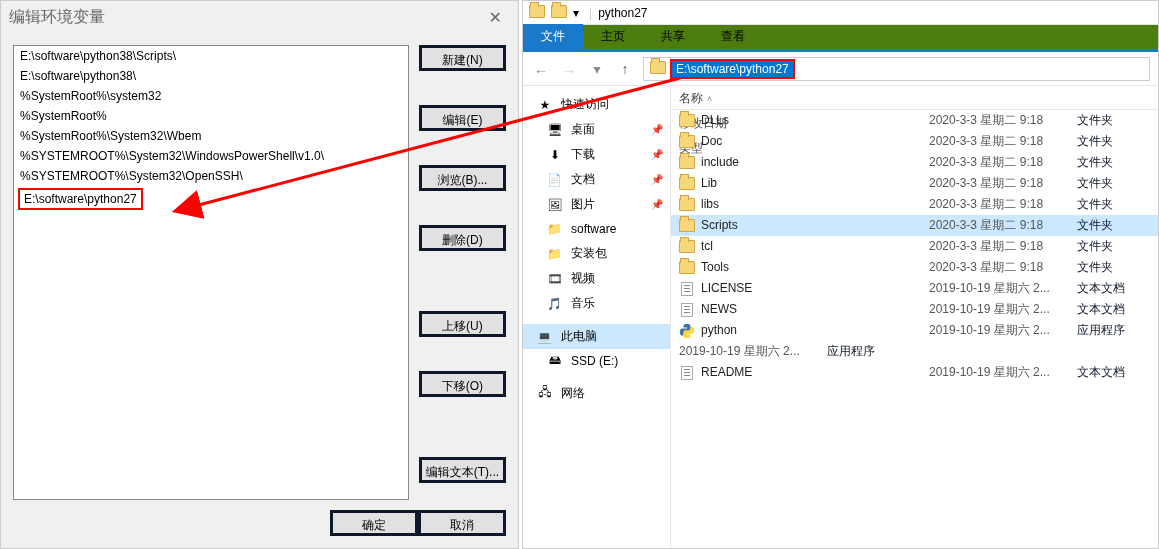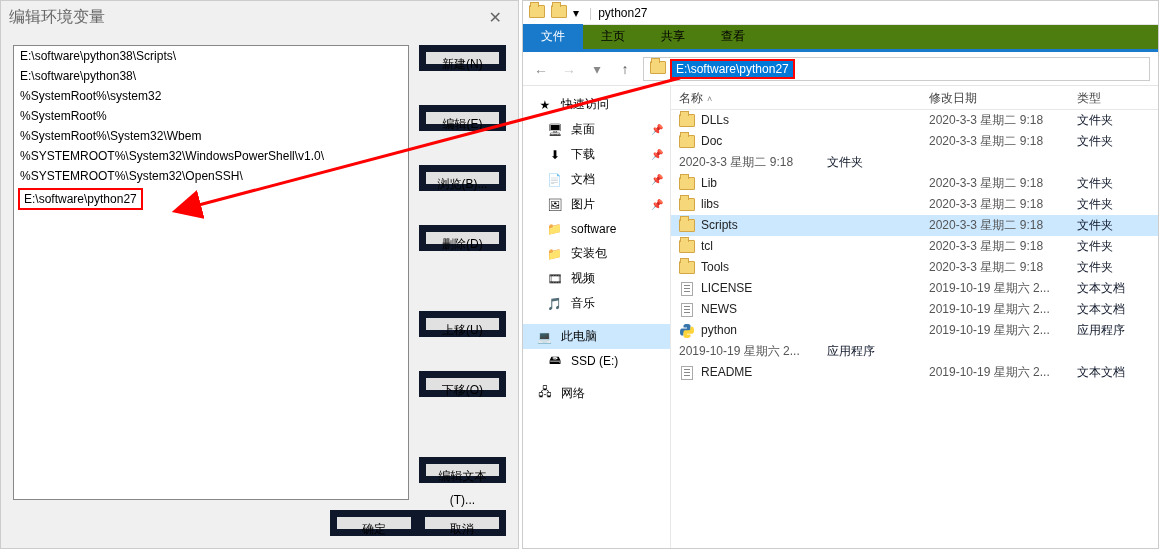--- a/index.html
+++ b/index.html
@@ -21,21 +21,21 @@
       width: 400px; height: 455px; background: #fff; border: 1px solid #888;
       overflow: hidden;
     }
     .env-item {
       padding: 3px 6px; font-size: 12px; white-space: nowrap;
     }
     .env-item.highlighted { border: 2px solid #ff0000; display: inline-block; margin: 2px 4px; padding: 2px 4px; }
     .env-buttons { display: flex; flex-direction: column; gap: 8px; width: 88px; }
     .env-buttons .spacer { height: 18px; }
     .env-btn {
-      height: 26px; background: #e1e1e1; border: 7px solid #0f172a;
+      height: 26px; background: #e1e1e1; border: 3px solid #0f172a;
       font-size: 12px; text-align: center; line-height: 24px;
     }
     .env-footer { position: absolute; bottom: 12px; right: 12px; display: flex; gap: 0; }
     .env-footer .env-btn { width: 88px; }
 
     
     .explorer {
       position: absolute; left: 522px; top: 0; width: 637px; height: 549px;
       background: #fff; border: 1px solid #ccc;
     }
@@ -84,21 +84,21 @@
       font-size: 12px;
     }
     .side-item.top { padding-left: 14px; }
     .side-item.selected { background: #cce8ff; }
     .side-item .pin { margin-left: auto; color: #aaa; font-size: 10px; }
     .side-icon { width: 16px; height: 16px; display: inline-flex; align-items: center; justify-content: center; }
 
     .ex-files { flex: 1; }
     .ex-headers {
       display: flex; height: 24px; border-bottom: 1px solid #e8e8e8;
-      font-size: 12px; color: #444;
+      font-size: 12px; color: #444; flex-direction: column;
     }
     .col-name { width: 250px; padding: 4px 8px; }
     .col-date { width: 148px; padding: 4px 8px; }
     .col-type { width: 80px; padding: 4px 8px; }
     .col-caret { font-size: 9px; color: #888; margin-left: 4px; }
     .file-row {
       display: flex; height: 21px; align-items: center; font-size: 12px; color: #222;
     }
     .file-row.selected { background: #cce8ff; }
     .file-row .col-name { display: flex; gap: 6px; padding: 0 8px; }
@@ -259,20 +259,26 @@
     <div class="col-name">
               <span class="file-ico">
                 <span class="folder-ico"></span>
               </span>
               <span>Doc</span>
             </div>
     <div class="col-date">2020-3-3 星期二 9:18</div>
     <div class="col-type">文件夹</div>
           </div>
           <div class="file-row">
+    <div class="col-name">
+              <span class="file-ico">
+                <span class="folder-ico"></span>
+              </span>
+              <span>include</span>
+            </div>
     <div class="col-date">2020-3-3 星期二 9:18</div>
     <div class="col-type">文件夹</div>
           </div>
           <div class="file-row">
     <div class="col-name">
               <span class="file-ico">
                 <span class="folder-ico"></span>
               </span>
               <span>Lib</span>
             </div>

